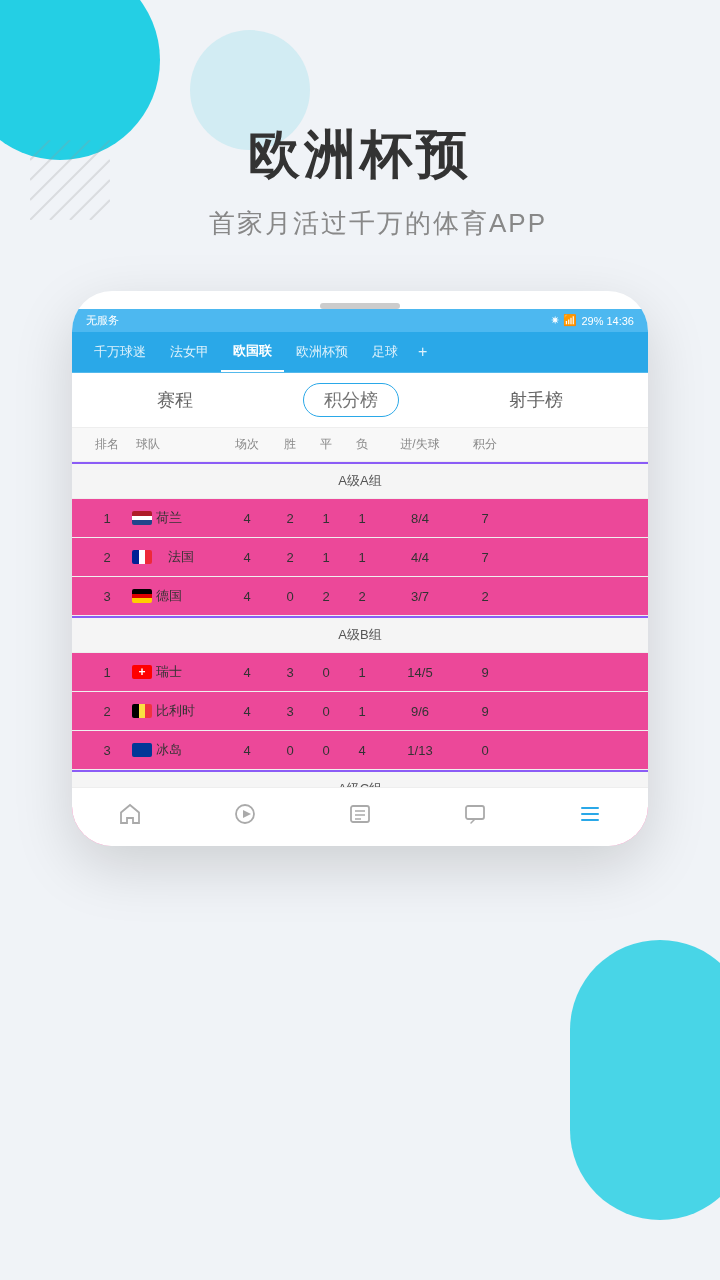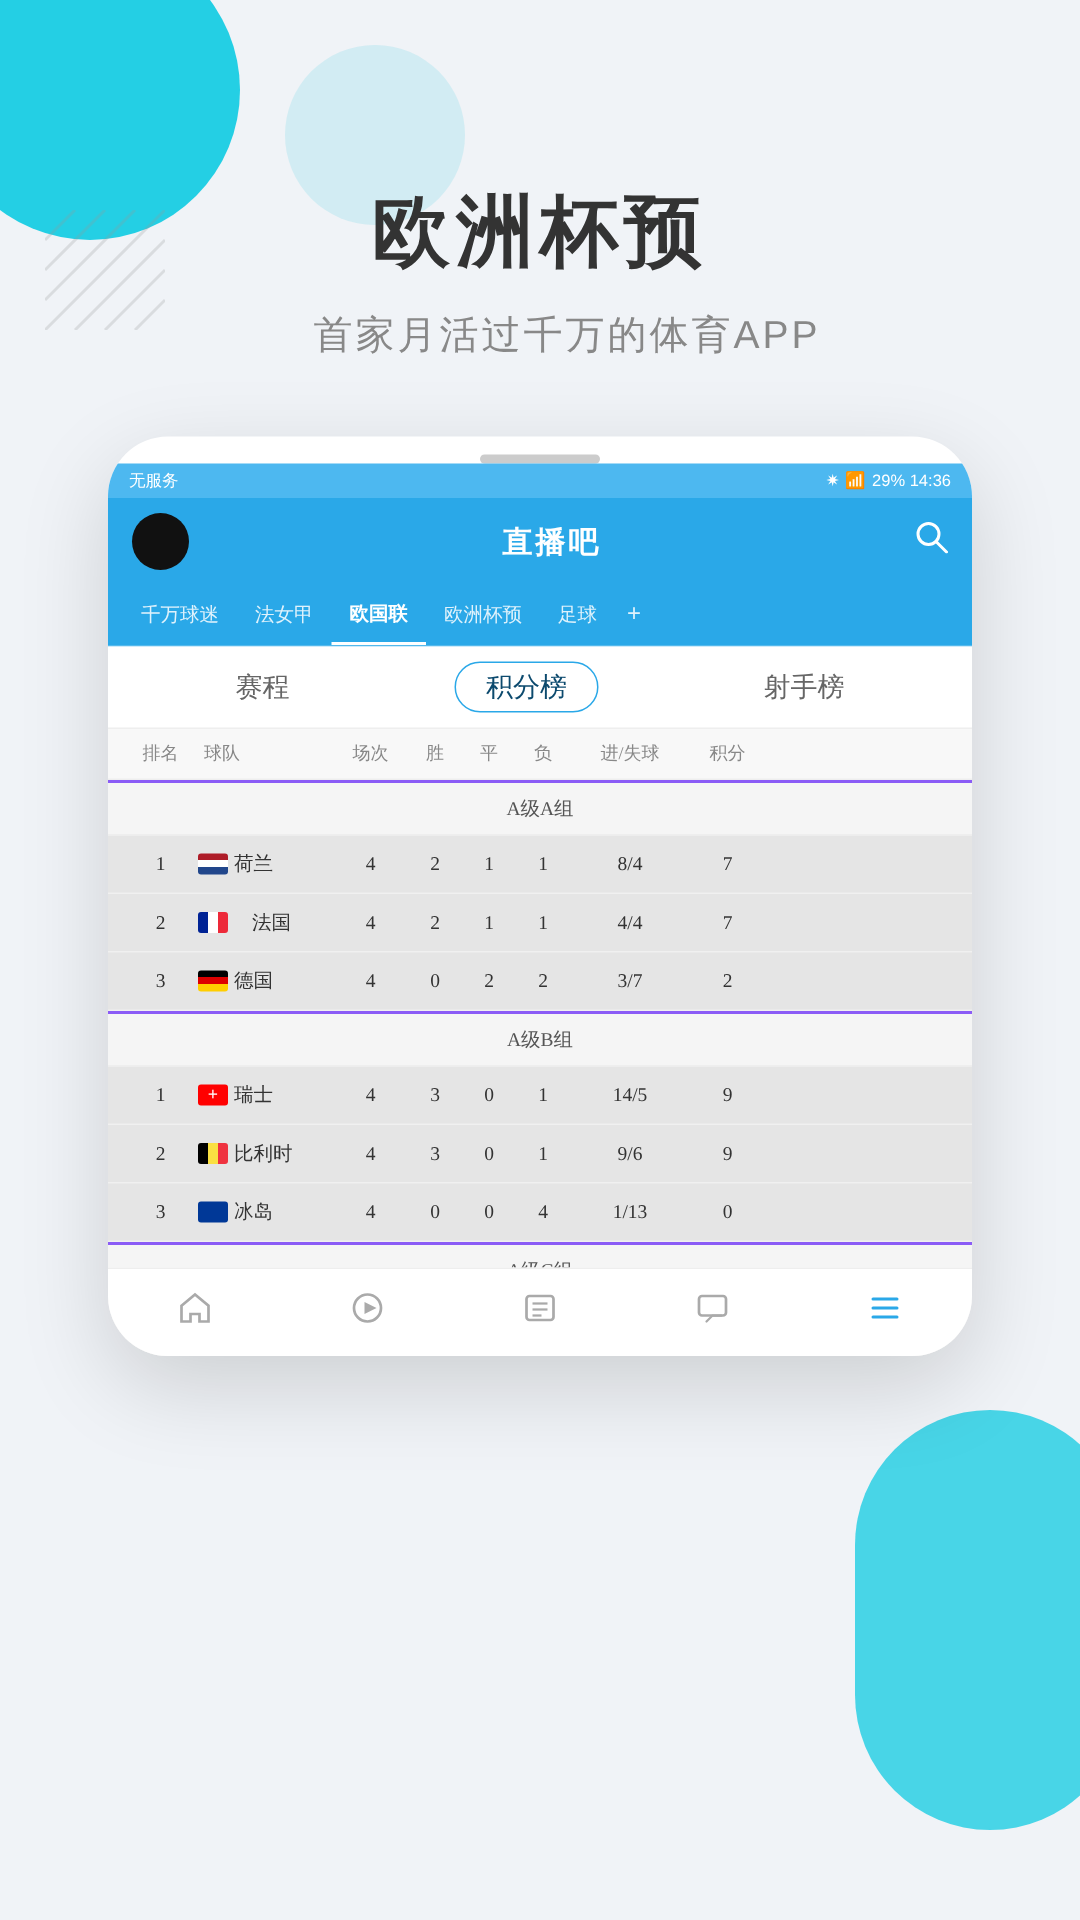--- a/index.html
+++ b/index.html
@@ -165,28 +165,27 @@
       border-bottom: 1px solid #eee;
     }
     .sub-tab {
       font-size: 18px;
       color: #666;
       padding: 4px 20px;
       border-radius: 20px;
       cursor: pointer;
     }
     .sub-tab.active {
-      color: #0c4a6e;
+      color: #737373;
       border: 1px solid #2aa8e8;
     }
 
     
     .table-area {
-      background: #e5e5e5;
-      font-family: Liberation Serif, serif;
+      background: #ec4899;
     }
     .table-header {
       display: grid;
       grid-template-columns: 50px 90px 50px 36px 36px 36px 80px 50px;
       padding: 8px 10px;
       background: #f8f8f8;
       border-bottom: 1px solid #eee;
     }
     .table-header span {
       font-size: 12px;
@@ -286,30 +285,20 @@
 
   <div class="status-bar">
     <span class="status-left">无服务</span>
     <span class="status-right">
       <span>✷</span>
       <span>📶</span>
       <span>29%  14:36</span>
     </span>
   </div>
 
-  <div class="app-header">
-    <div class="app-logo"></div>
-    <div class="app-title">直播吧</div>
-    <div class="app-search-icon">
-      <svg width="22" height="22" viewBox="0 0 22 22" fill="none">
-        <circle cx="9" cy="9" r="7" stroke="white" stroke-width="2"></circle>
-        <line x1="14" y1="14" x2="21" y2="21" stroke="white" stroke-width="2" stroke-linecap="round"></line>
-      </svg>
-    </div>
-  </div>
 
   <div class="nav-tabs">
     <div class="nav-tab">千万球迷</div>
     <div class="nav-tab">法女甲</div>
     <div class="nav-tab active">欧国联</div>
     <div class="nav-tab">欧洲杯预</div>
     <div class="nav-tab">足球</div>
     <div class="nav-tab-more">+</div>
   </div>
 

